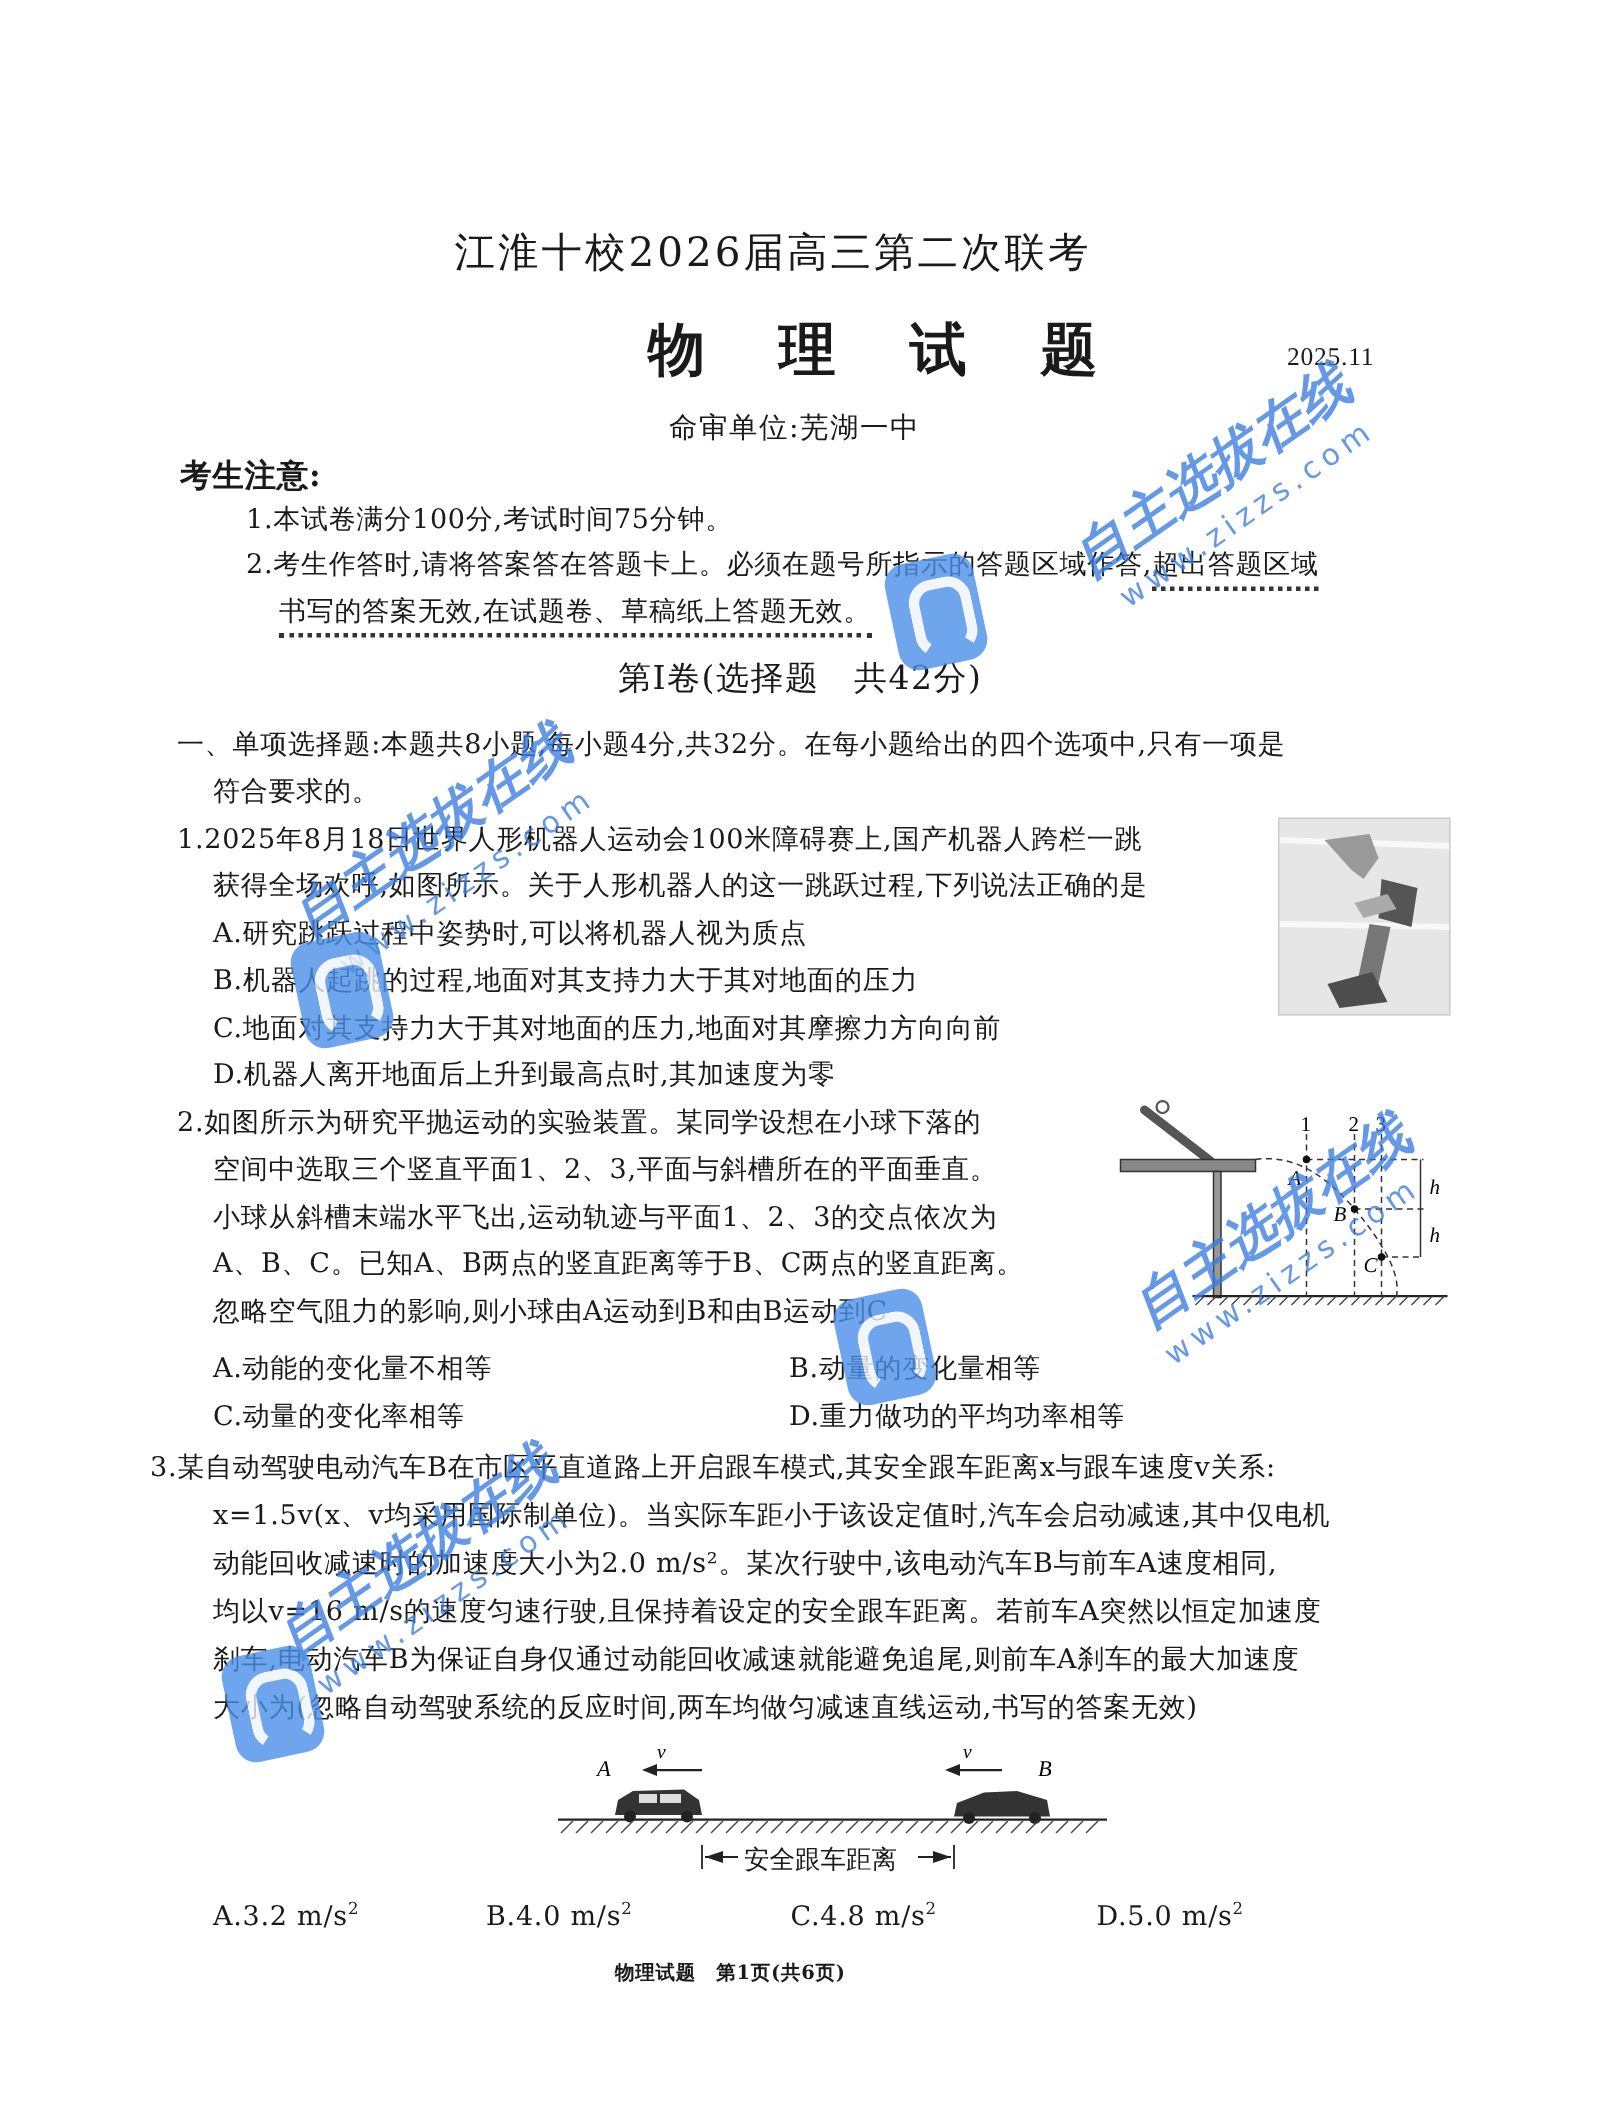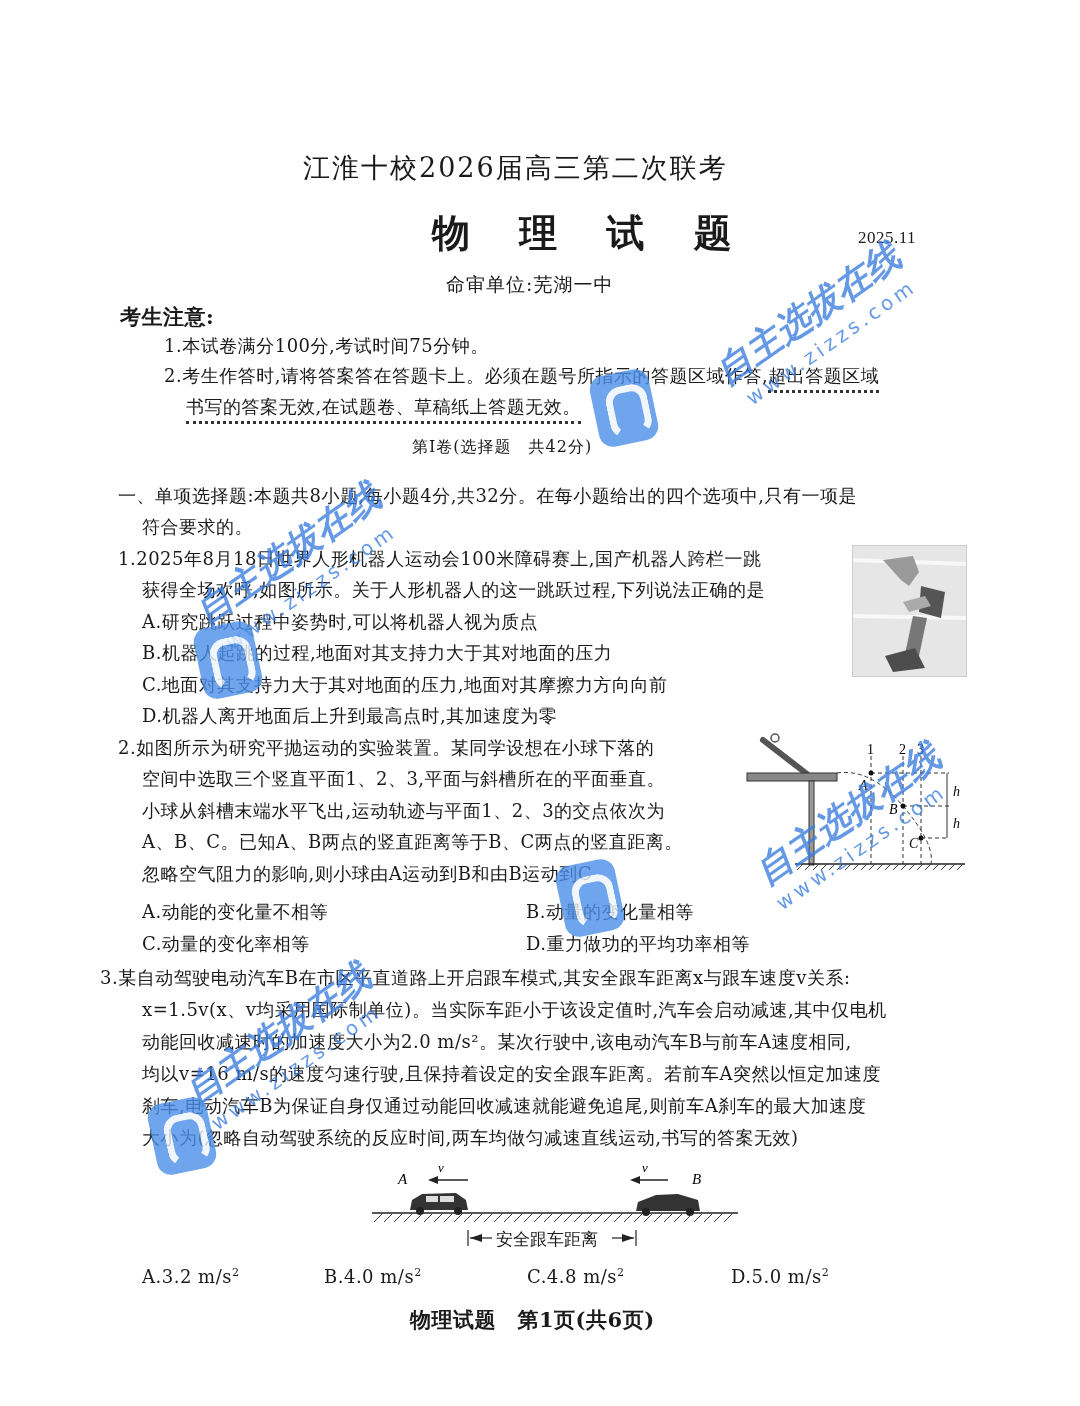--- a/index.html
+++ b/index.html
@@ -6,30 +6,30 @@
   body { width: 1080px; height: 1406px; position: relative; overflow: hidden;
          font-family: "DejaVu Serif", "Liberation Serif", serif; color: #1a1a1a; }
   .abs { position: absolute; }
   .line { position: absolute; font-size: 18px; white-space: nowrap; letter-spacing: 0.5px; }
   .header-sub { left: 303px; top: 150px; font-size: 27px; letter-spacing: 2px; }
   .main-title { left: 432px; top: 208px; font-size: 38px; font-weight: bold; letter-spacing: 18px; }
   .date { left: 858px; top: 228px; font-size: 17px; font-weight: normal; font-family: "Liberation Serif", serif; }
   .unit { left: 446px; top: 272px; font-size: 19px; letter-spacing: 1px; }
   .notice-title { left: 120px; top: 303px; font-size: 21px; font-weight: bold; }
   .dotted { border-bottom: 3px dotted #333; padding-bottom: 4px; }
-  .sec-title { left: 412px; top: 437px; font-size: 16px; letter-spacing: 1px; }
+  .sec-title { left: 412px; top: 437px; font-size: 22px; letter-spacing: 1px; }
   .q-head { font-weight: normal; }
   sup { font-size: 11px; }
   .photo { left: 852px; top: 545px; width: 113px; height: 130px; background: #e9e9e9; border: 1px solid #ccc; overflow: hidden; }
   .wm { position: absolute; color: #3a7de0; opacity: 0.78; font-family: "DejaVu Sans", sans-serif; pointer-events: none; white-space: nowrap; }
   .wm-big { font-size: 36px; font-weight: bold; font-style: italic; }
   .wm-url { font-size: 20px; letter-spacing: 4px; }
   .logo { position: absolute; width: 60px; height: 72px; border-radius: 14px; background: #4b8fe8; opacity: 0.8; transform: rotate(-12deg); }
   .logo::after { content: ""; position: absolute; left: 13px; top: 14px; width: 28px; height: 38px; border: 7px solid #ffffff; border-radius: 16px 16px 16px 16px; border-bottom-color: transparent; opacity: 0.9; }
-  .footer { left: 410px; top: 1306px; font-size: 21px; font-weight: bold; letter-spacing: 0.5px; }
+  .footer { left: 410px; top: 1306px; font-size: 13px; font-weight: bold; letter-spacing: 0.5px; }
 </style>
 </head>
 <body>
 
 <div class="line header-sub">江淮十校2026届高三第二次联考</div>
 <div class="line main-title">物 理 试 题</div>
 <div class="line date">2025.11</div>
 <div class="line unit">命审单位:芜湖一中</div>
 
 <div class="line notice-title">考生注意:</div>

